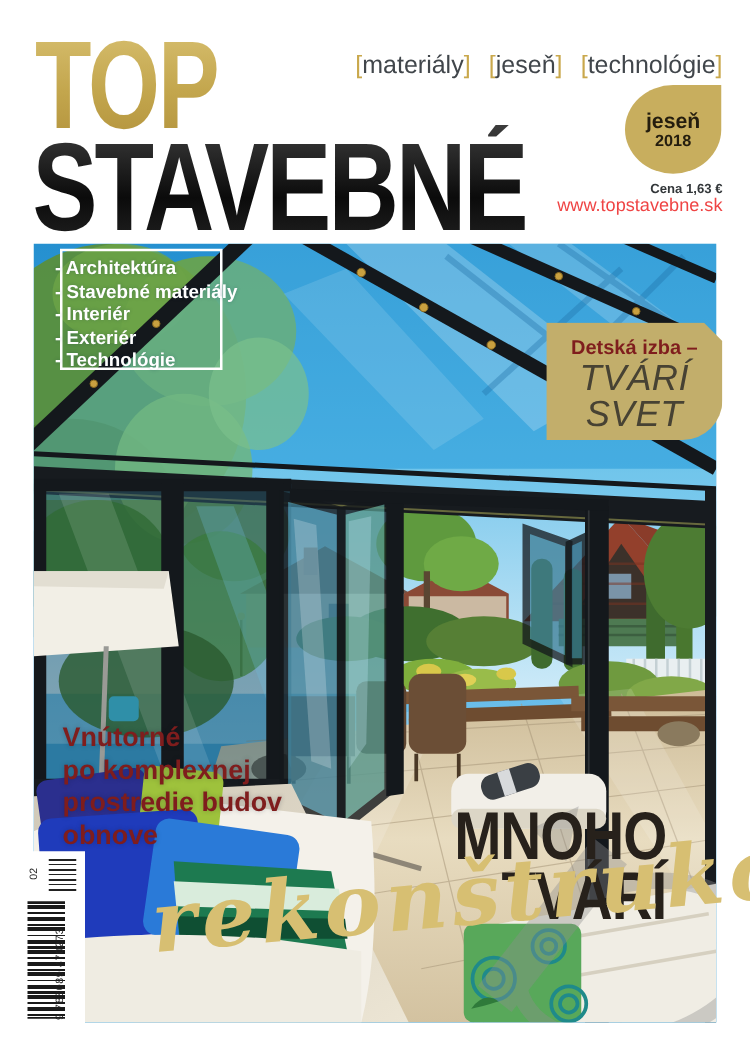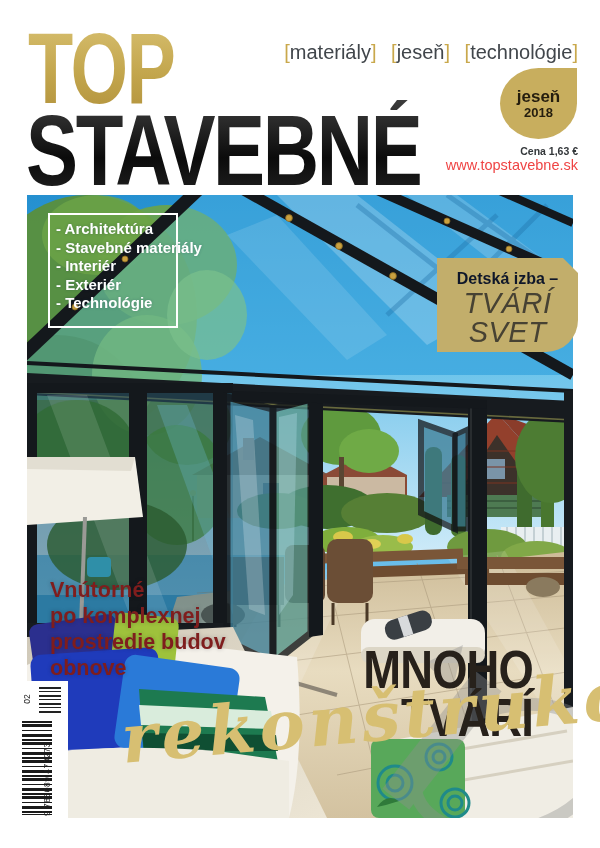--- a/index.html
+++ b/index.html
@@ -24,27 +24,27 @@
   .badge-season{font-size:17px;font-weight:bold;color:#241d0e;line-height:18px;}
   .badge-year{font-size:13px;font-weight:bold;color:#241d0e;line-height:14px;}
   .price{position:absolute;right:22px;top:145px;font-size:10.5px;font-weight:bold;color:#33373a;}
   .site{position:absolute;right:22px;top:157px;font-size:14.5px;color:#ef4444;}
 
   
   .photo{position:absolute;left:27px;top:195px;width:546px;height:623px;overflow:hidden;background:#2f9ad6;}
   .photo svg{display:block;}
 
   
-  .topics-box{position:absolute;left:48px;top:213px;width:130px;height:115px;border:2px solid #ffffff;box-sizing:border-box;padding-top:5px;padding-left:12px;}
+  .topics-box{position:absolute;left:48px;top:199px;width:130px;height:97px;border:2px solid #ffffff;box-sizing:border-box;padding-top:5px;}
   .topic{font-size:15px;font-weight:bold;color:#ffffff;line-height:18.6px;white-space:nowrap;margin-left:-6px;text-shadow:0 0 3px rgba(0,40,80,.25);}
   .featured-box{position:absolute;left:437px;top:258px;width:141px;height:94px;background:#c2ae6b;
     border-radius:0 0 32px 0;
     clip-path:polygon(0 0, calc(100% - 15px) 0, 100% 15px, 100% 100%, 0 100%);
     text-align:center;box-sizing:border-box;padding-top:11px;}
-  .kicker{font-size:16px;font-weight:bold;color:#0f172a;line-height:20px;}
+  .kicker{font-size:16px;font-weight:bold;color:#7f1d1d;line-height:20px;}
   .f-line{font-size:29px;font-style:italic;color:#474233;line-height:29px;letter-spacing:.5px;}
   .cover-lines{position:absolute;left:50px;top:577px;font-size:21.5px;font-weight:bold;color:#7f1d1d;line-height:26px;text-shadow:0 0 4px rgba(0,20,40,.25);}
   .headline{position:absolute;right:67px;top:645px;text-align:right;color:#27211b;font-weight:bold;
     font-size:54px;line-height:48px;letter-spacing:-1px;transform:scaleX(.84);transform-origin:right top;white-space:nowrap;}
   .script{position:absolute;left:118px;top:699px;font-family:"DejaVu Serif",serif;font-style:italic;font-weight:bold;
     font-size:68px;color:#d7bf72;transform:rotate(-5deg);transform-origin:left top;letter-spacing:4px;white-space:nowrap;}
 
   
   .barcode{position:absolute;left:18px;top:681px;width:50px;height:138px;background:#ffffff;}
   .bc-addon{position:absolute;top:6px;left:21px;width:22px;height:27px;

